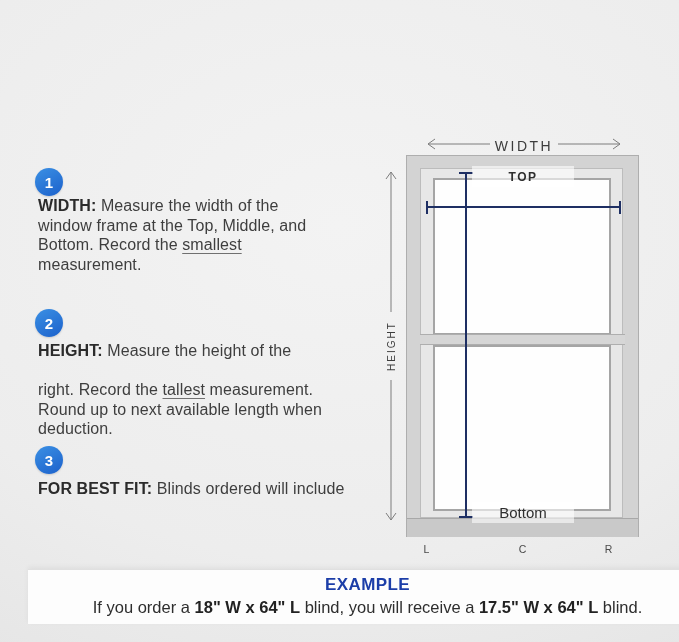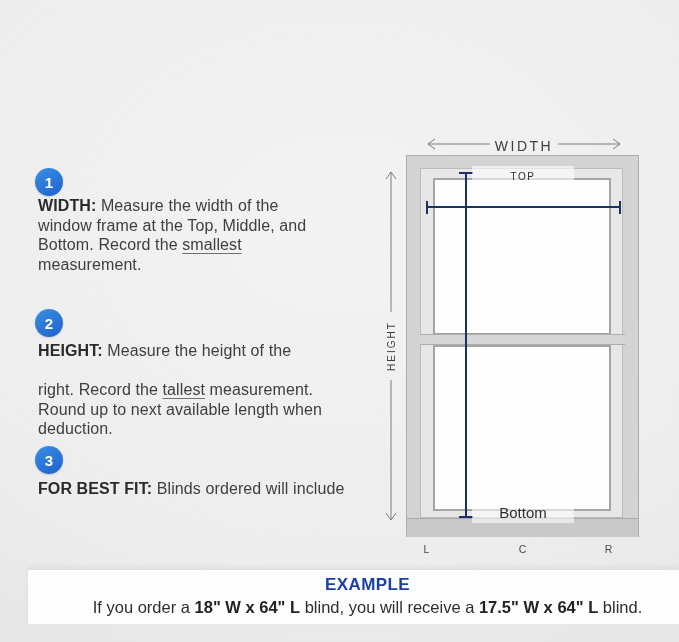--- a/index.html
+++ b/index.html
@@ -80,21 +80,21 @@
     font-size:10px;letter-spacing:2px;color:#3d3d3d;font-weight:500;
     display:flex;align-items:center;justify-content:center;
   }
   
   .pos-label{
     position:absolute;left:472px;width:102px;height:21px;
     background:rgba(255,255,255,.58);
     display:flex;align-items:center;justify-content:center;
     color:#2e2e2e;
   }
-  #label-top{top:166px;font-size:10px;letter-spacing:1.5px;font-weight:400;}
+  #label-top{top:166px;font-size:12px;letter-spacing:1.5px;font-weight:700;}
   #label-middle{top:331px;font-size:15px;}
   #label-bottom{top:502px;font-size:15px;}
   .lcr{position:absolute;top:543px;width:16px;text-align:center;font-size:10.5px;letter-spacing:1px;color:#4a4a4a;}
   #label-l{left:419px;} #label-c{left:515px;} #label-r{left:601px;}
   
   .footer{
     position:absolute;left:0;top:569px;width:100%;height:55px;
     background:#fdfdfd;border-top:1px solid #e0e0e0;box-sizing:border-box;
     box-shadow:0 -2px 5px rgba(0,0,0,.05);
     text-align:center;

